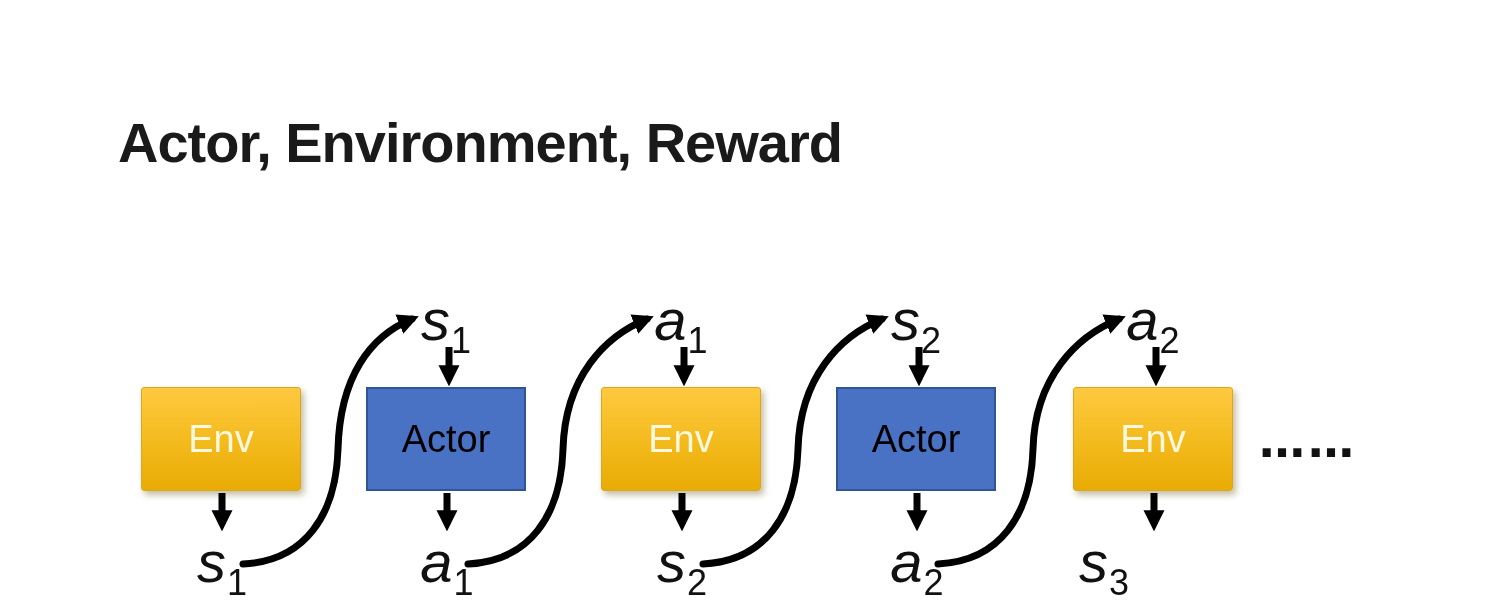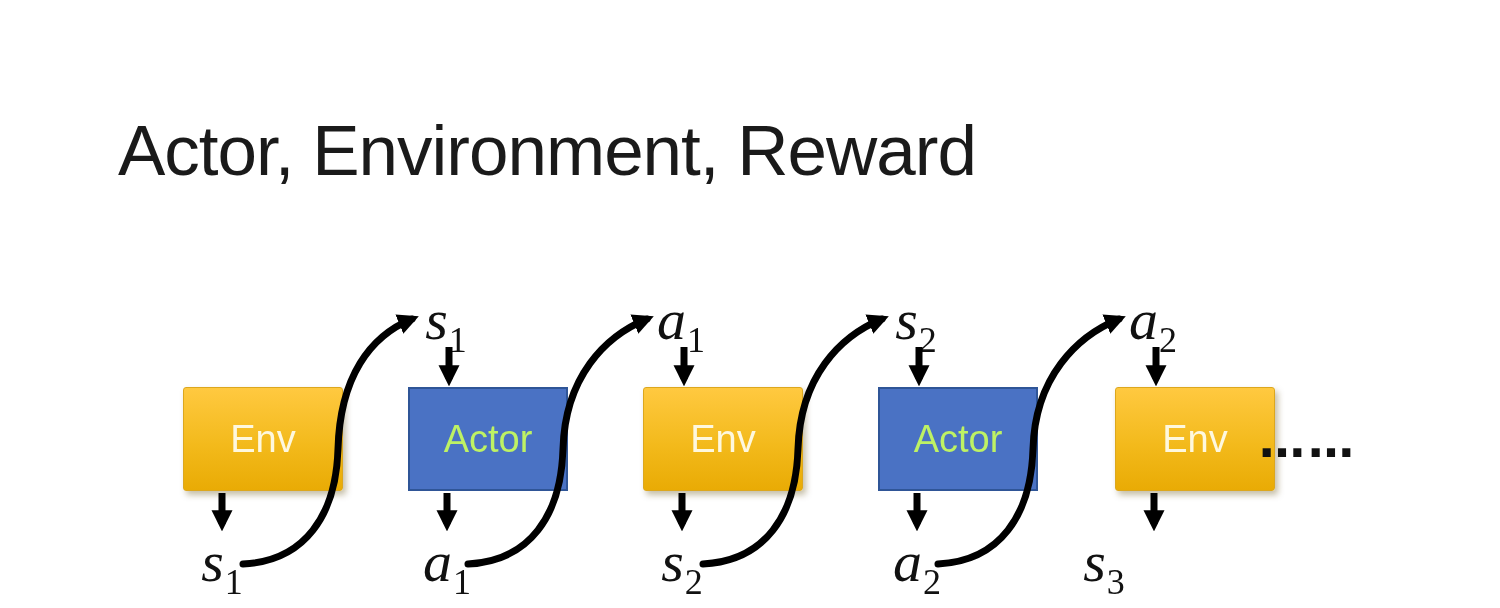--- a/index.html
+++ b/index.html
@@ -3,42 +3,42 @@
 <meta charset="utf-8">
 <style>
   html,body{margin:0;padding:0;}
   body{
     width:1500px;height:608px;position:relative;background:#ffffff;overflow:hidden;
     font-family:"Liberation Sans",sans-serif;
   }
   .slide{position:absolute;inset:0;}
   .title{
     position:absolute;left:118px;top:112px;
-    font-size:71px;line-height:1.1;font-weight:400;color:#1a1a1a;
+    font-size:56px;line-height:1.1;font-weight:700;color:#1a1a1a;
     letter-spacing:-1px;white-space:nowrap;
   }
   .box{
     position:absolute;top:387px;width:160px;height:104px;
     display:flex;align-items:center;justify-content:center;
-    box-sizing:border-box;font-size:38px;margin-left:42px;
+    box-sizing:border-box;font-size:38px;
   }
   .box.env{
     background:linear-gradient(180deg,#FFC940 0%,#F3BA1C 55%,#E9AB05 100%);
     border:1px solid #DCA71E;border-radius:3px;
     color:#FEF8DE;
     box-shadow:3px 4px 6px rgba(90,70,0,0.35);
   }
   .box.actor{
     background:#4A72C4;
     border:2px solid #2F5597;
-    color:#bef264;
+    color:#000000;
   }
   .mlabel{
     position:absolute;transform:translate(-50%,-50%);
-    font-family:Liberation Serif, serif;font-style:italic;
+    font-family:Liberation Sans, sans-serif;font-style:italic;
     font-size:58px;line-height:1;color:#111111;white-space:nowrap;
   }
   .mlabel.top{top:320px;}
   .mlabel.bottom{top:562px;}
   .mlabel sub{
     font-style:normal;font-size:36px;line-height:0;
     vertical-align:-13px;margin-left:1px;
   }
   .dots{
     position:absolute;left:1308px;top:441px;transform:translate(-50%,-50%);

